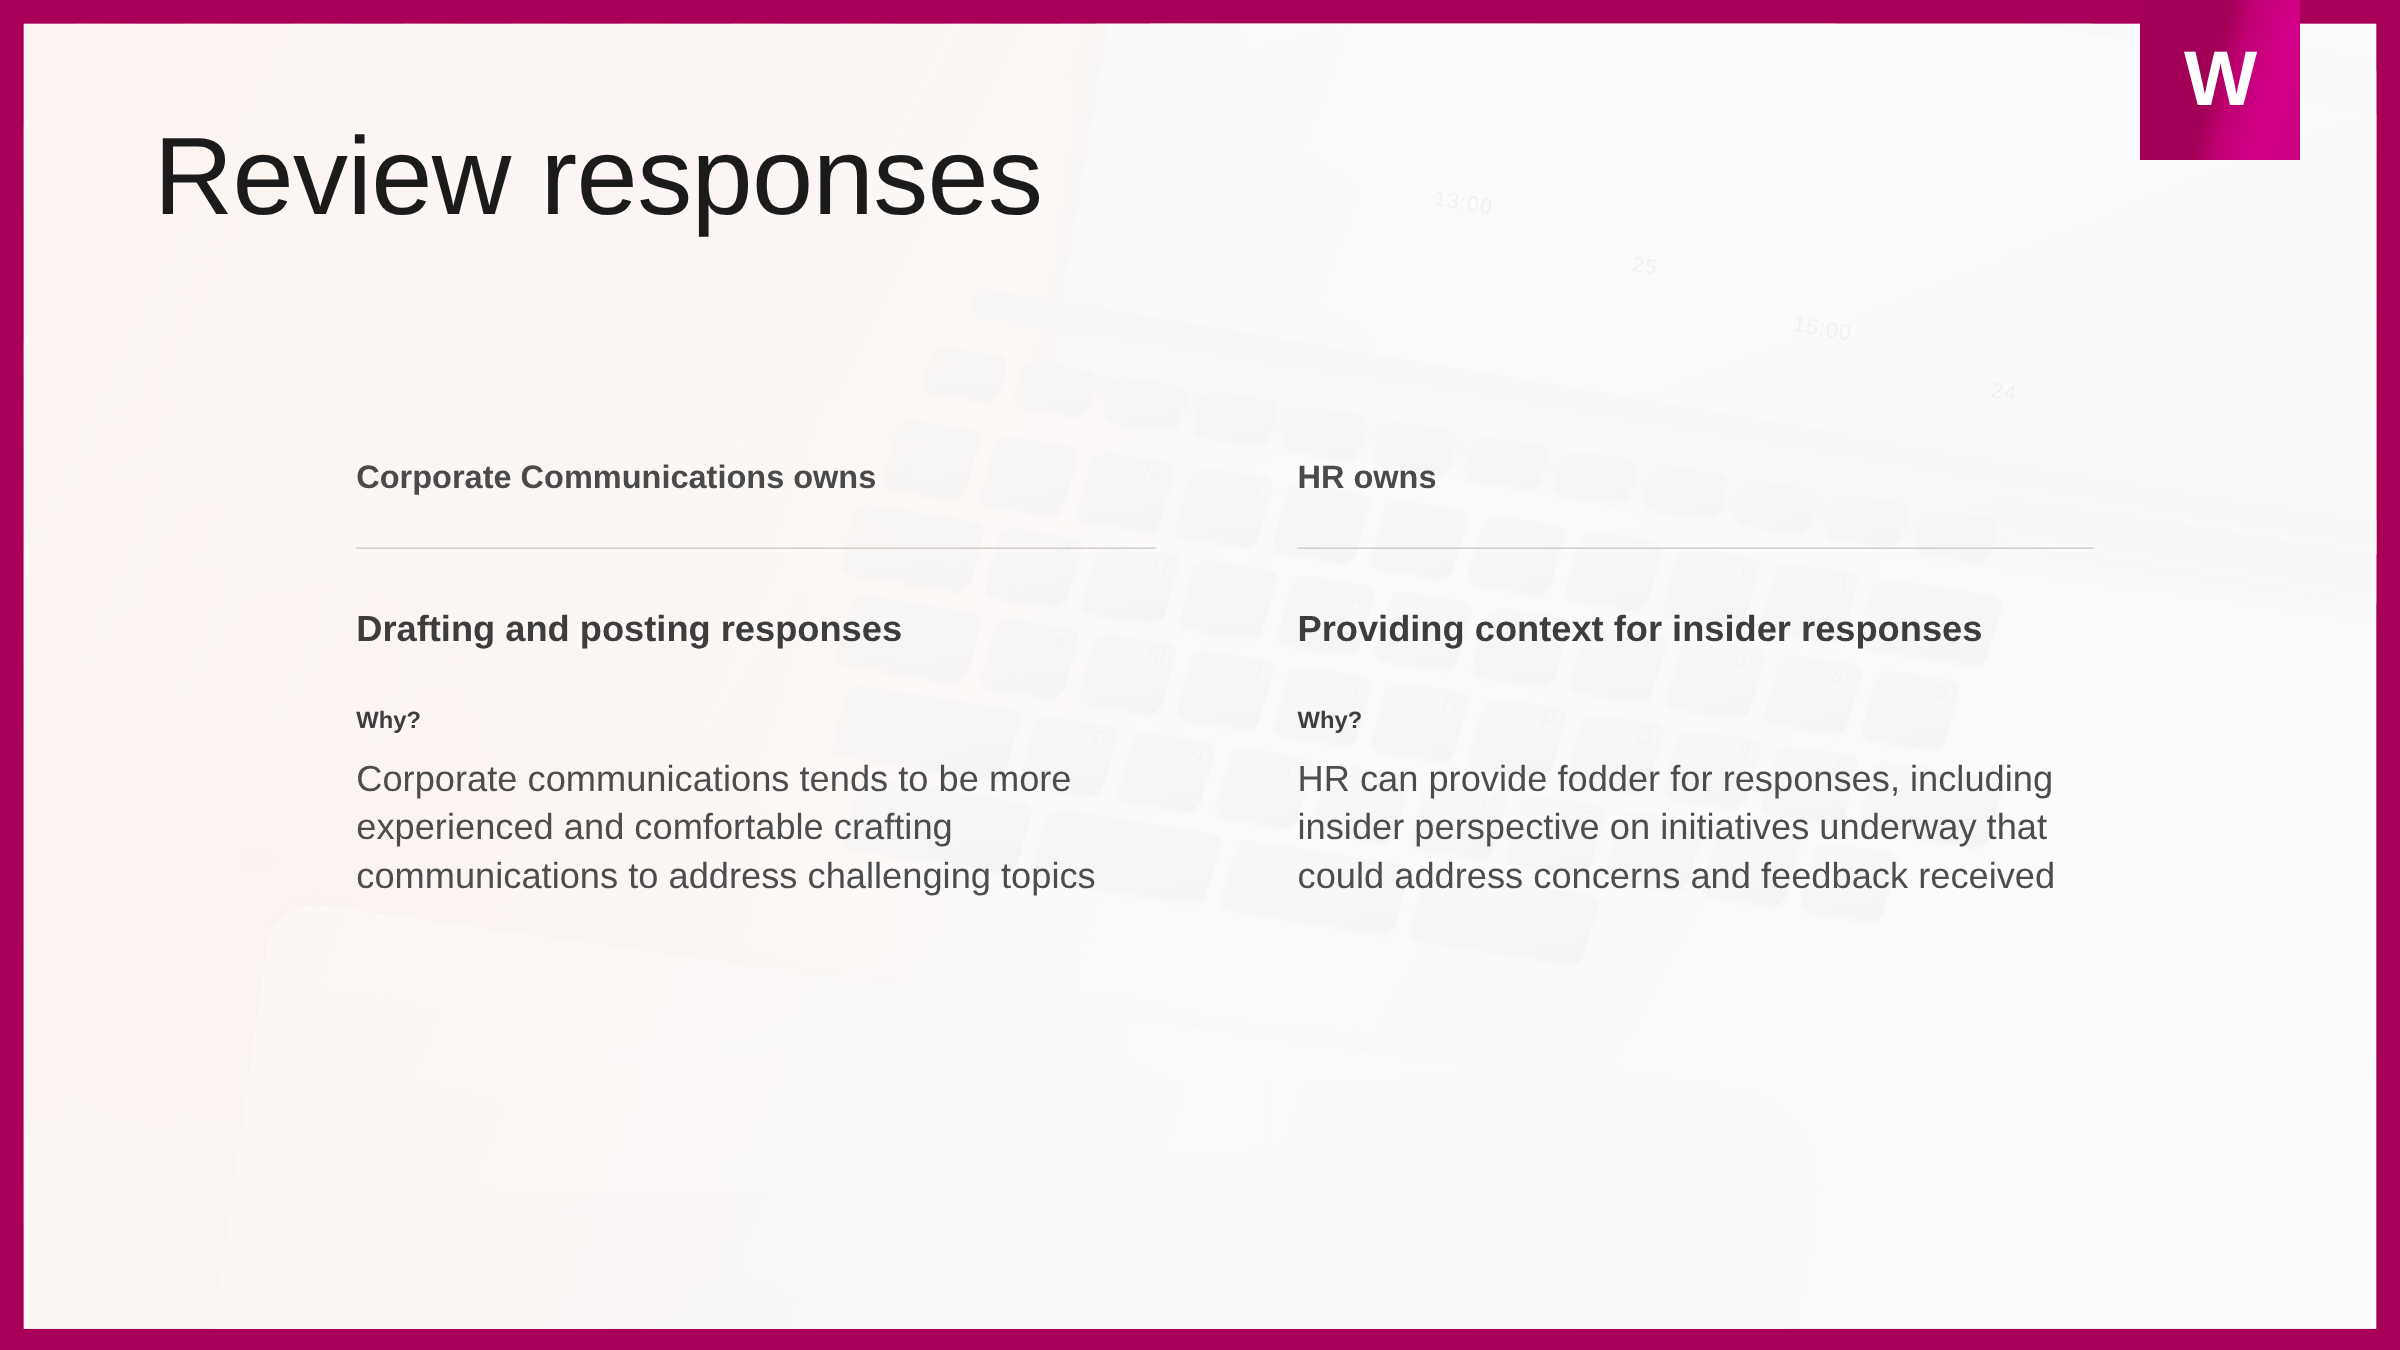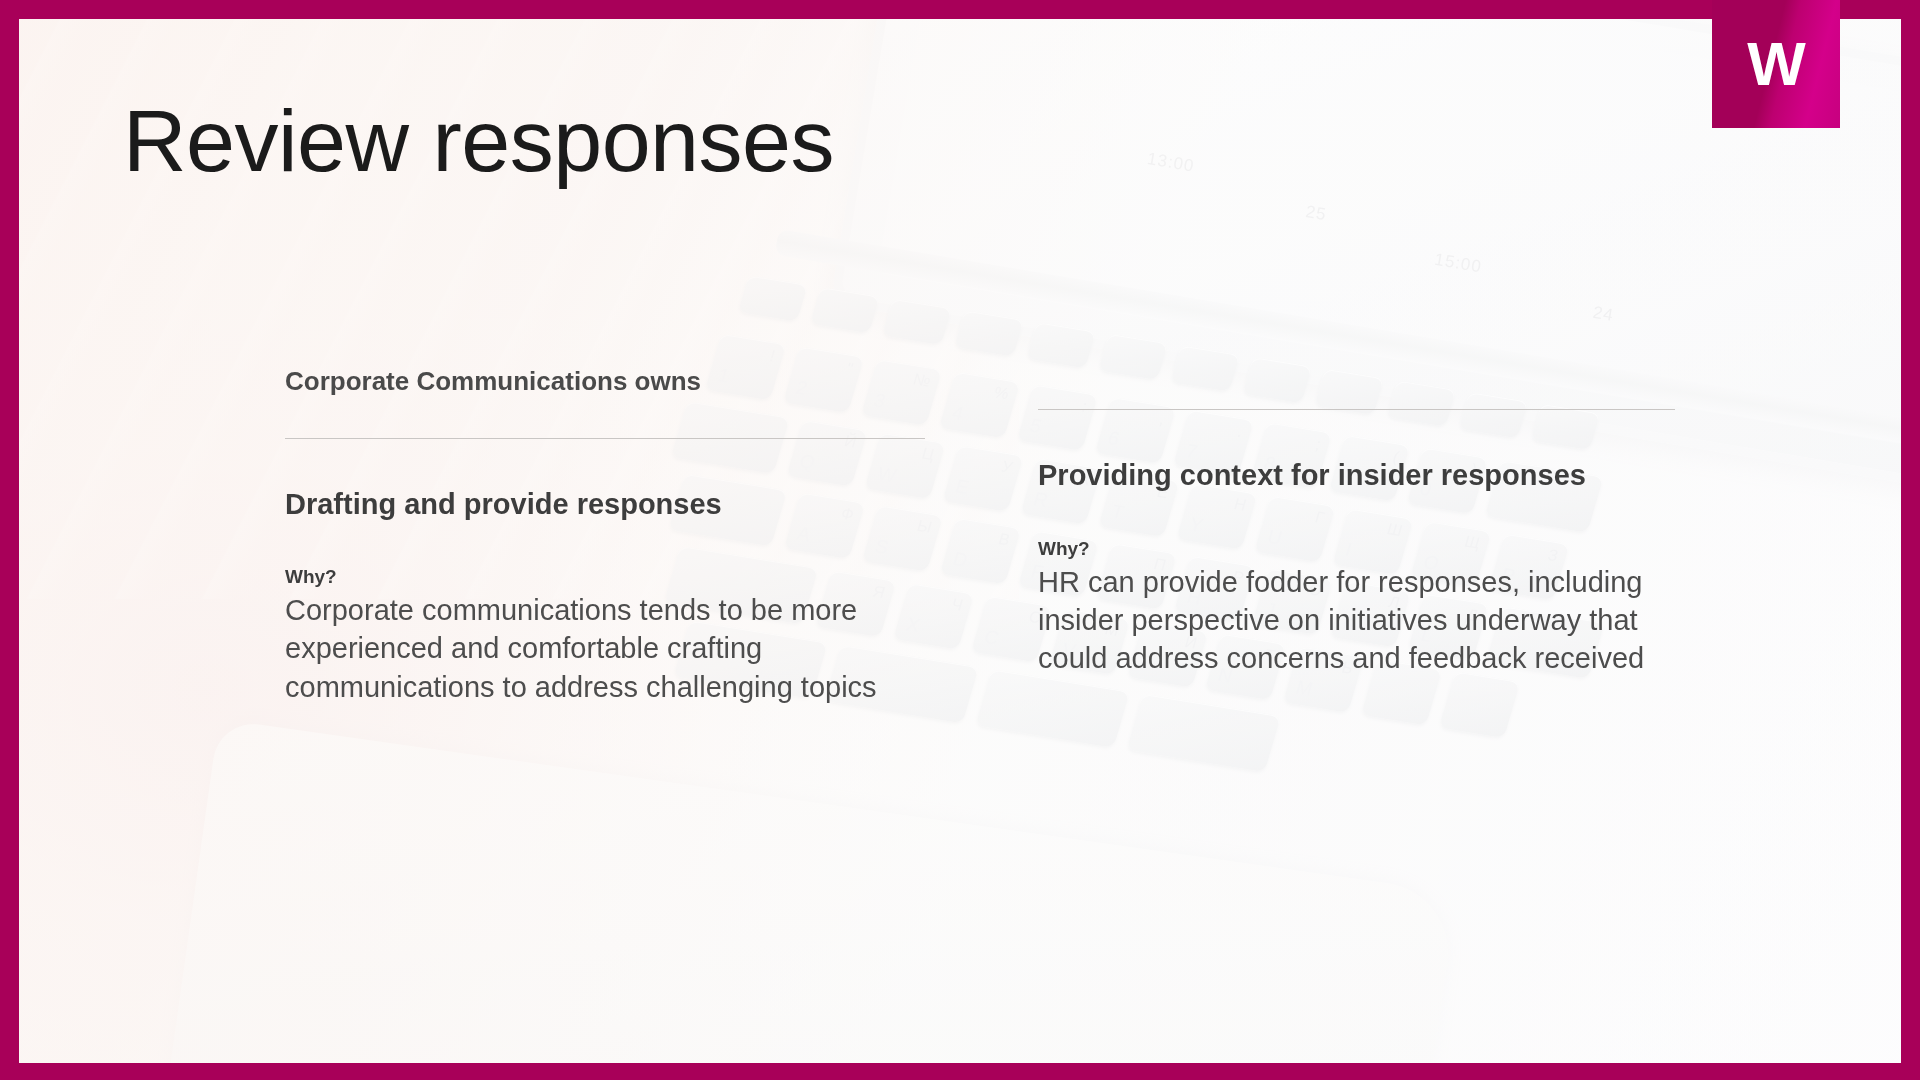--- a/index.html
+++ b/index.html
@@ -275,21 +275,21 @@
     white-space: nowrap;
   }
   .why-label {
     margin-top: 44px;
     font-size: 19px;
     font-weight: bold;
     color: #3d3d3d;
     line-height: 1.25;
   }
   .why-body {
-    margin-top: 2px;
+    margin-top: 16px;
     font-size: 29px;
     font-weight: normal;
     color: #4d4d4d;
     line-height: 1.32;
     max-width: 680px;
   }
   .col.right .why-body { max-width: 700px; }
 </style>
 </head>
 <body>
@@ -508,26 +508,27 @@
 
     <div class="content">
 
       <div class="page-title">Review responses</div>
 
       <div class="columns">
 
         <div class="col left">
           <div class="col-heading">Corporate Communications owns</div>
           <div class="col-rule"></div>
-          <div class="sub-heading">Drafting and provide responses</div>
+          <div class="sub-heading">Drafting and posting responses</div>
           <div class="why-label">Why?</div>
           <div class="why-body">Corporate communications tends to be more experienced and comfortable crafting communications to address challenging topics</div>
         </div>
 
         <div class="col right">
+          <div class="col-heading">HR owns</div>
           <div class="col-rule"></div>
           <div class="sub-heading">Providing context for insider responses</div>
           <div class="why-label">Why?</div>
           <div class="why-body">HR can provide fodder for responses, including insider perspective on initiatives underway that could address concerns and feedback received</div>
         </div>
 
       </div>
     </div>
   </div>
 

